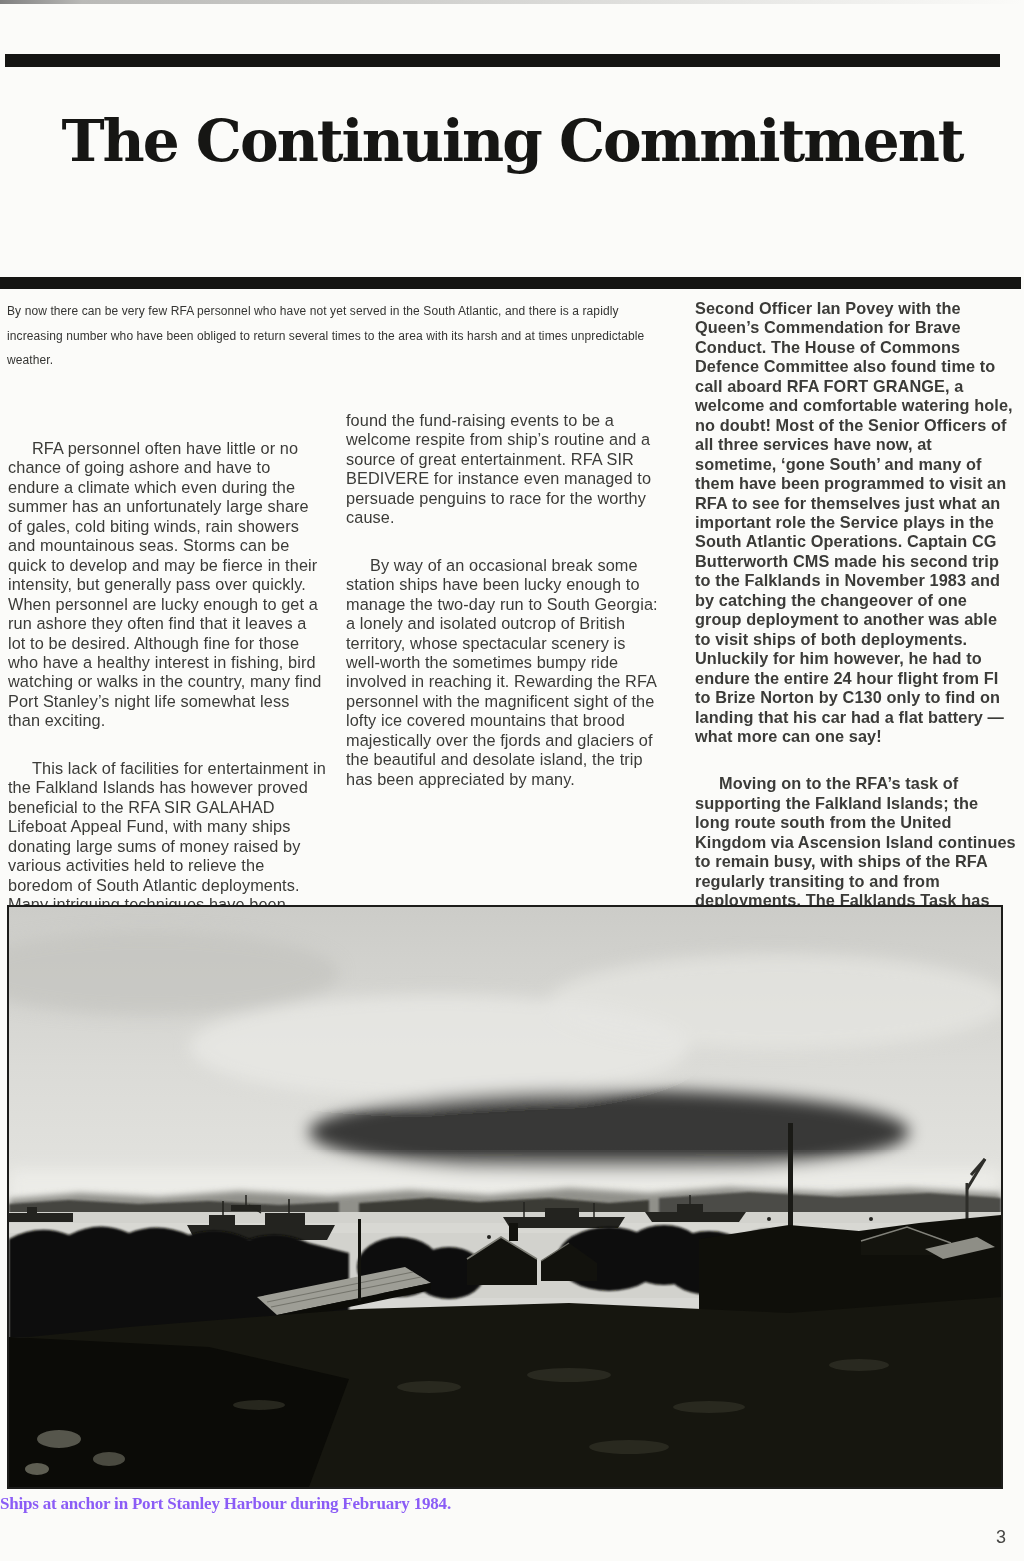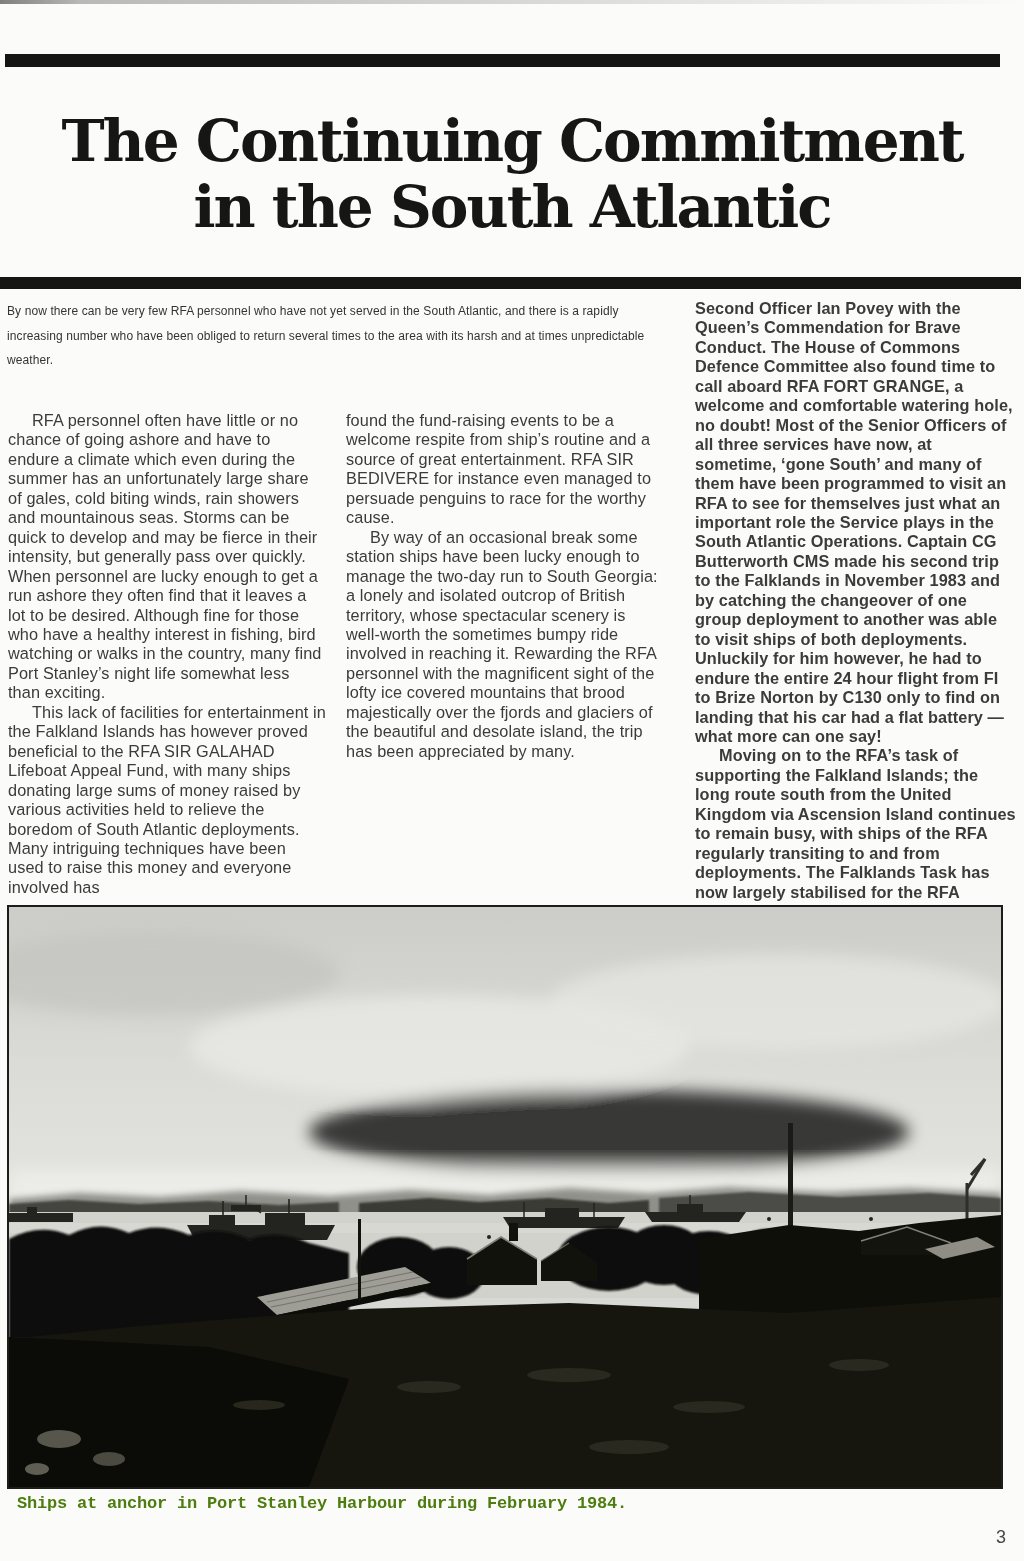--- a/index.html
+++ b/index.html
@@ -29,48 +29,47 @@
   }
   .col{
     position:absolute;width:318px;
     font-size:16.3px;line-height:19.45px;color:#3b3b38;letter-spacing:0.1px;
     text-align:left;
   }
   .col-1{left:8px;top:411px;}
   .col-2{left:346px;top:411px;}
   .col-3{left:695px;top:299px;width:321px;font-weight:bold;}
   .col p.para{margin:0;}
-  .col p.para.indent{text-indent:24px;}
+  .col p.para.indent{text-indent:24px;margin-top:28px;}
   .photo-frame{
     position:absolute;left:7px;top:905px;width:996px;height:584px;
     border:2px solid #1c1c1a;box-sizing:border-box;background:#d8d8d4;
   }
   .photo-frame svg{display:block;width:100%;height:100%;}
   .caption{
-    position:absolute;left:17px;top:1494px;width:900px;
-    font-family:Liberation Mono, monospace;font-weight:700;
-    font-size:17px;line-height:20px;color:#4d7c0f;letter-spacing:-0.2px;
+    position:absolute;left:0;top:1494px;width:900px;
+    font-family:Liberation Serif, serif;font-weight:700;
+    font-size:17px;line-height:20px;color:#8b5cf6;letter-spacing:-0.2px;
   }
   .page-number{
     position:absolute;right:18px;top:1527px;
     font-size:18px;color:#474745;
   }
 </style>
 </head>
 <body>
 
 <div>
 
   <div class="scan-edge"></div>
 
   <div class="rule rule-top"></div>
 
   <div class="title-block">
     <div>The Continuing Commitment</div>
-    <div>in the South Atlantic</div>
   </div>
 
   <div class="rule rule-mid"></div>
 
   <div class="lede">By now there can be very few RFA personnel who have not yet served in the South Atlantic, and there is a rapidly increasing number who have been obliged to return several times to the area with its harsh and at times unpredictable weather.</div>
 
   <div class="col col-1">
       <p class="para indent">RFA personnel often have little or no chance of going ashore and have to endure a climate which even during the summer has an unfortunately large share of gales, cold biting winds, rain showers and mountainous seas. Storms can be quick to develop and may be fierce in their intensity, but generally pass over quickly. When personnel are lucky enough to get a run ashore they often find that it leaves a lot to be desired. Although fine for those who have a healthy interest in fishing, bird watching or walks in the country, many find Port Stanley’s night life somewhat less than exciting.</p>
       <p class="para indent">This lack of facilities for entertainment in the Falkland Islands has however proved beneficial to the RFA SIR GALAHAD Lifeboat Appeal Fund, with many ships donating large sums of money raised by various activities held to relieve the boredom of South Atlantic deployments. Many intriguing techniques have been used to raise this money and everyone involved has</p>
     </div>

